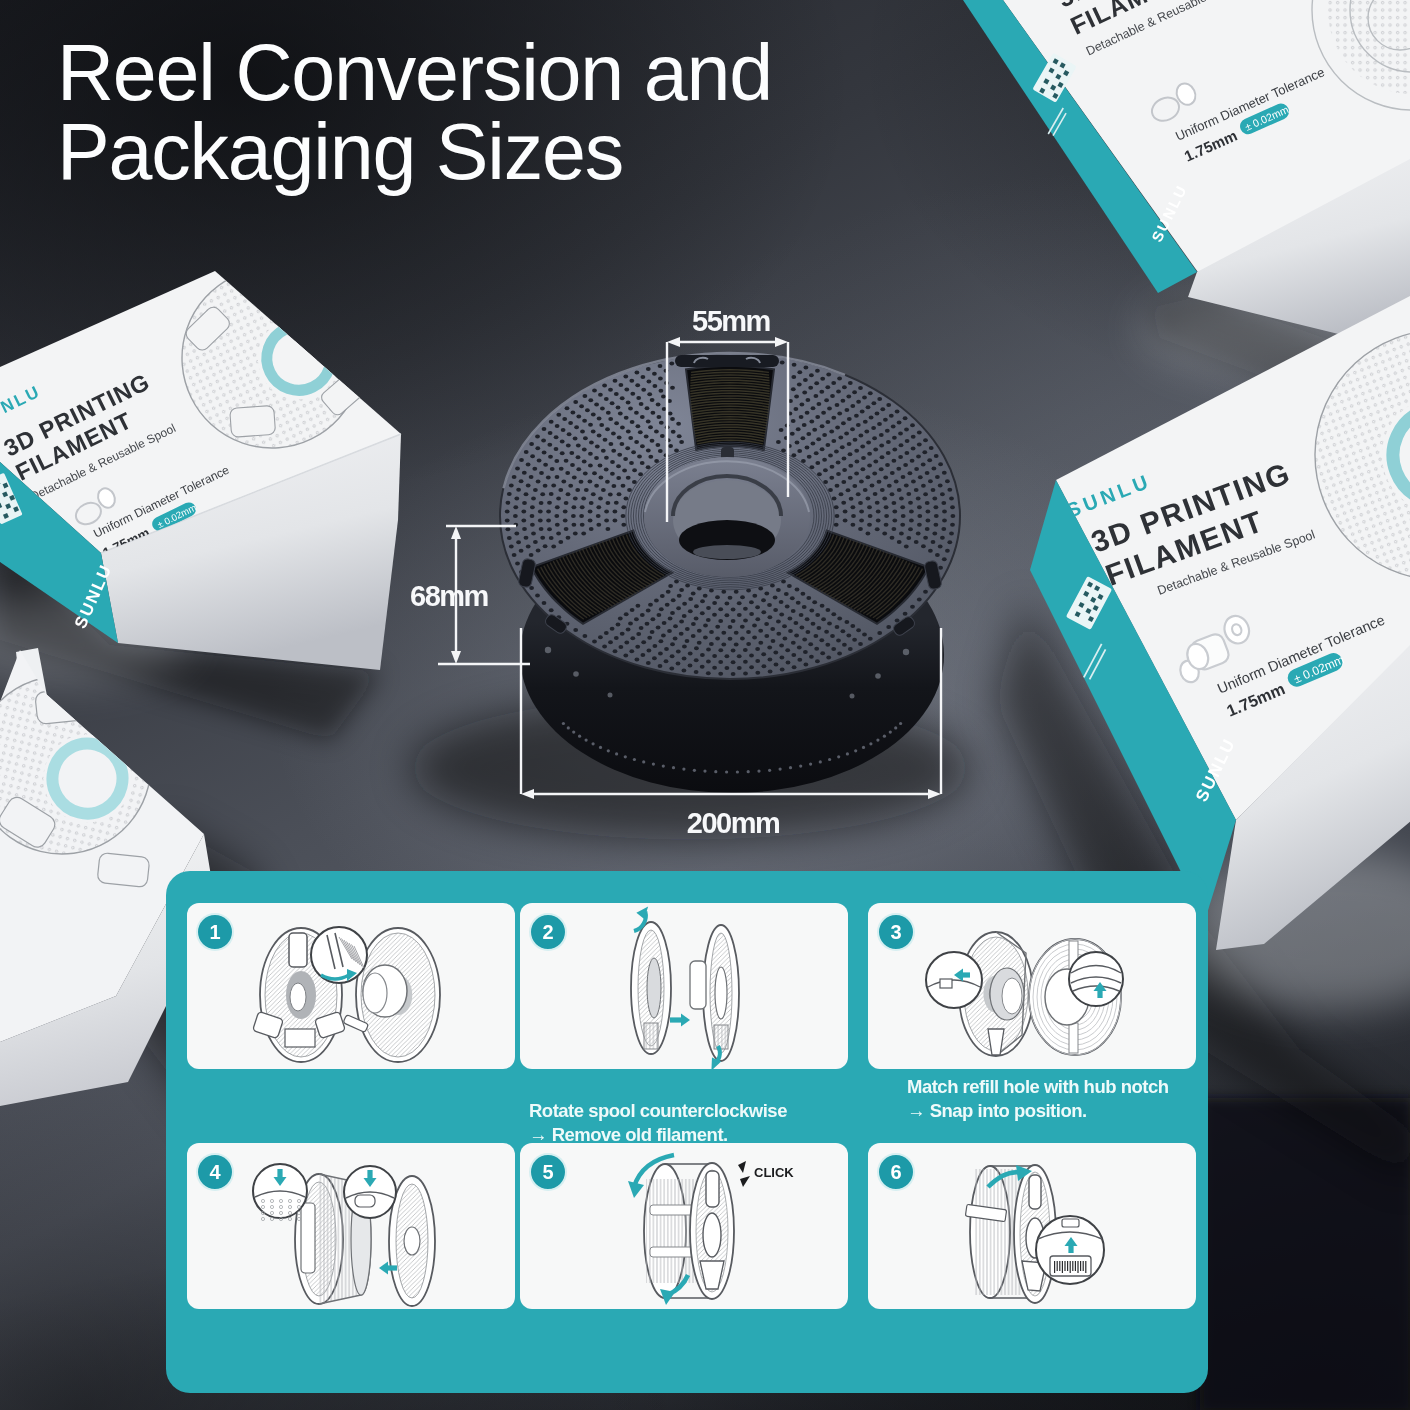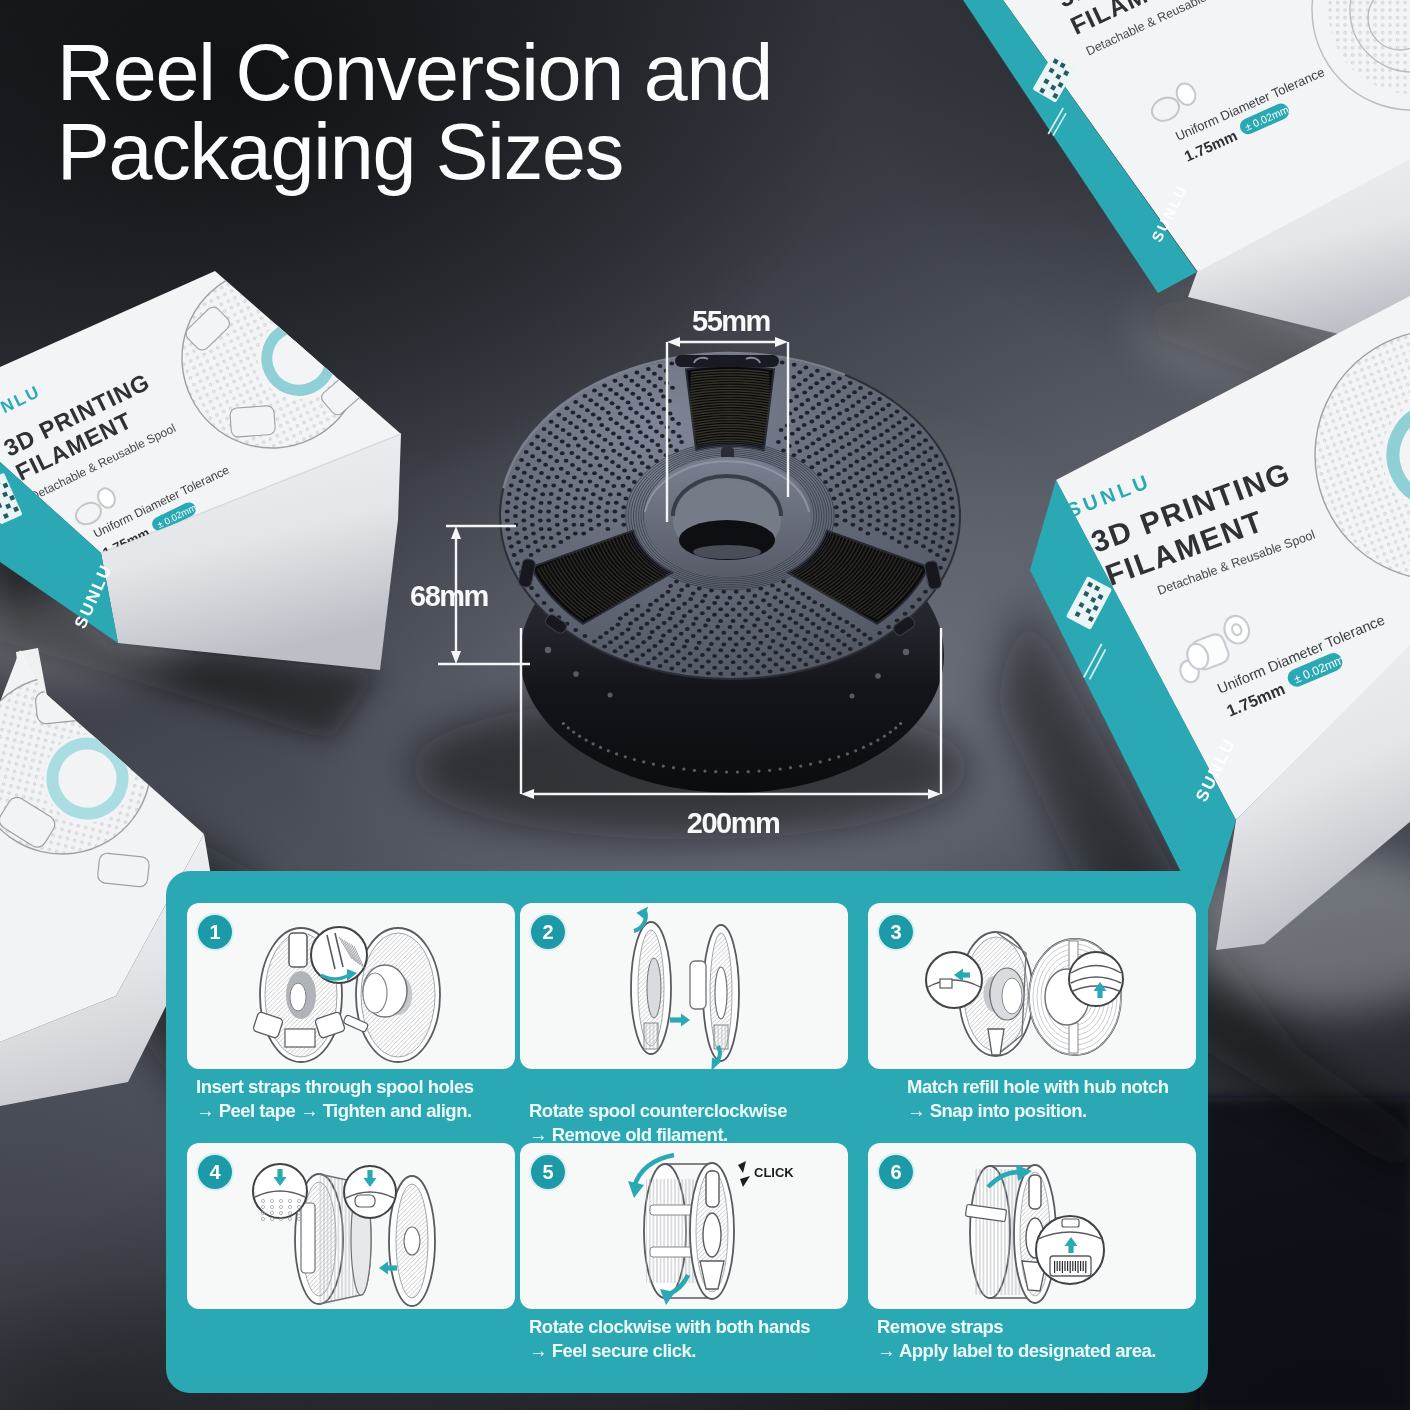--- a/index.html
+++ b/index.html
@@ -1364,21 +1364,20 @@
           <path d="M 150.0 34.0 L 163 56.0" stroke="#97999d" stroke-width="0.9" fill="none"></path>
           <path d="M 152.5 35.5 L 165 57.5" stroke="#97999d" stroke-width="0.9" fill="none"></path>
           <path d="M 155.0 37.0 L 167 59.0" stroke="#97999d" stroke-width="0.9" fill="none"></path>
           <path d="M 157.5 38.5 L 169 60.5" stroke="#97999d" stroke-width="0.9" fill="none"></path>
           <path d="M 160.0 40.0 L 171 62.0" stroke="#97999d" stroke-width="0.9" fill="none"></path>
           <path d="M 162.5 41.5 L 173 63.5" stroke="#97999d" stroke-width="0.9" fill="none"></path>
           <path d="M 165.0 43.0 L 175 65.0" stroke="#97999d" stroke-width="0.9" fill="none"></path>
           <path d="M 132 72 Q 146 80 160 72" stroke="#2aa9b4" stroke-width="3.5" fill="none"></path>
           <polygon points="158,66 168,70 158,78" fill="#2aa9b4"></polygon>
         </svg><div class="badge">1</div></div>
-      <div class="cap" style="left:30px;top:204px;">Insert straps through spool holes<br>→ Peel tape → Tighten and align.</div>
       <div class="card" style="left:354px;top:32px;"><svg width="100%" height="100%" viewBox="0 0 324 166">
           <defs>
             <pattern id="chatch" width="4.5" height="4.5" patternUnits="userSpaceOnUse">
 <path d="M0 4.5 L4.5 0" stroke="#b9bbbe" stroke-width="0.8"></path>
             </pattern>
 <pattern id="cvh" width="3.6" height="8" patternUnits="userSpaceOnUse">
 <path d="M1.8 0 L1.8 8" stroke="#b4b6ba" stroke-width="0.9"></path>
             </pattern>
           </defs>
           <ellipse cx="129" cy="85" rx="20" ry="66" fill="#fff" stroke="#585b60" stroke-width="1.8"></ellipse>
@@ -1524,21 +1523,20 @@
           <ellipse cx="190" cy="92" rx="9" ry="22" fill="#fff" stroke="#585b60" stroke-width="1.4"></ellipse>
           <polygon points="178,118 202,118 196,146 184,146" fill="#fff" stroke="#585b60" stroke-width="1.3"></polygon>
           <path d="M 152 12 Q 120 18 112 44" fill="none" stroke="#2aa9b4" stroke-width="4.5"></path>
           <polygon points="106,38 112,55 122,42" fill="#2aa9b4"></polygon>
           <path d="M 145 152 Q 160 146 166 132" fill="none" stroke="#2aa9b4" stroke-width="4.5"></path>
           <polygon points="138,146 144,162 153,149 " fill="#2aa9b4"></polygon>
           <polygon points="216,22 224,18 221,30" fill="#1c1d1f"></polygon>
           <polygon points="218,36 228,33 221,44" fill="#1c1d1f"></polygon>
           <text x="232" y="34" font-family="Liberation Sans, sans-serif" font-weight="bold" font-size="13" fill="#1c1d1f">CLICK</text>
         </svg><div class="badge">5</div></div>
-      <div class="cap" style="left:363px;top:444px;">Rotate clockwise with both hands<br>→ Feel secure click.</div>
       <div class="card" style="left:702px;top:272px;"><svg width="100%" height="100%" viewBox="0 0 324 166">
           <defs>
             <pattern id="chatch" width="4.5" height="4.5" patternUnits="userSpaceOnUse">
 <path d="M0 4.5 L4.5 0" stroke="#b9bbbe" stroke-width="0.8"></path>
             </pattern>
 <pattern id="cvh" width="3.6" height="8" patternUnits="userSpaceOnUse">
 <path d="M1.8 0 L1.8 8" stroke="#b4b6ba" stroke-width="0.9"></path>
             </pattern>
           </defs>
           <ellipse cx="120" cy="89" rx="20" ry="66" fill="#fff" stroke="#585b60" stroke-width="1.8"></ellipse>
@@ -1567,14 +1565,13 @@
           <rect x="194.4" y="118" width="1.2" height="10" fill="#2a2b2d"></rect>
           <rect x="197.0" y="118" width="1.2" height="10" fill="#2a2b2d"></rect>
           <rect x="199.6" y="118" width="1.2" height="12" fill="#2a2b2d"></rect>
           <rect x="202.2" y="118" width="1.2" height="10" fill="#2a2b2d"></rect>
           <rect x="204.8" y="118" width="1.2" height="10" fill="#2a2b2d"></rect>
           <rect x="207.4" y="118" width="1.2" height="12" fill="#2a2b2d"></rect>
           <rect x="210.0" y="118" width="1.2" height="10" fill="#2a2b2d"></rect>
           <rect x="212.6" y="118" width="1.2" height="10" fill="#2a2b2d"></rect>
           <rect x="215.2" y="118" width="1.2" height="12" fill="#2a2b2d"></rect>
         </svg><div class="badge">6</div></div>
-      <div class="cap" style="left:711px;top:444px;">Remove straps<br>→ Apply label to designated area.</div>
     </div>
 </div>
 </body></html>

